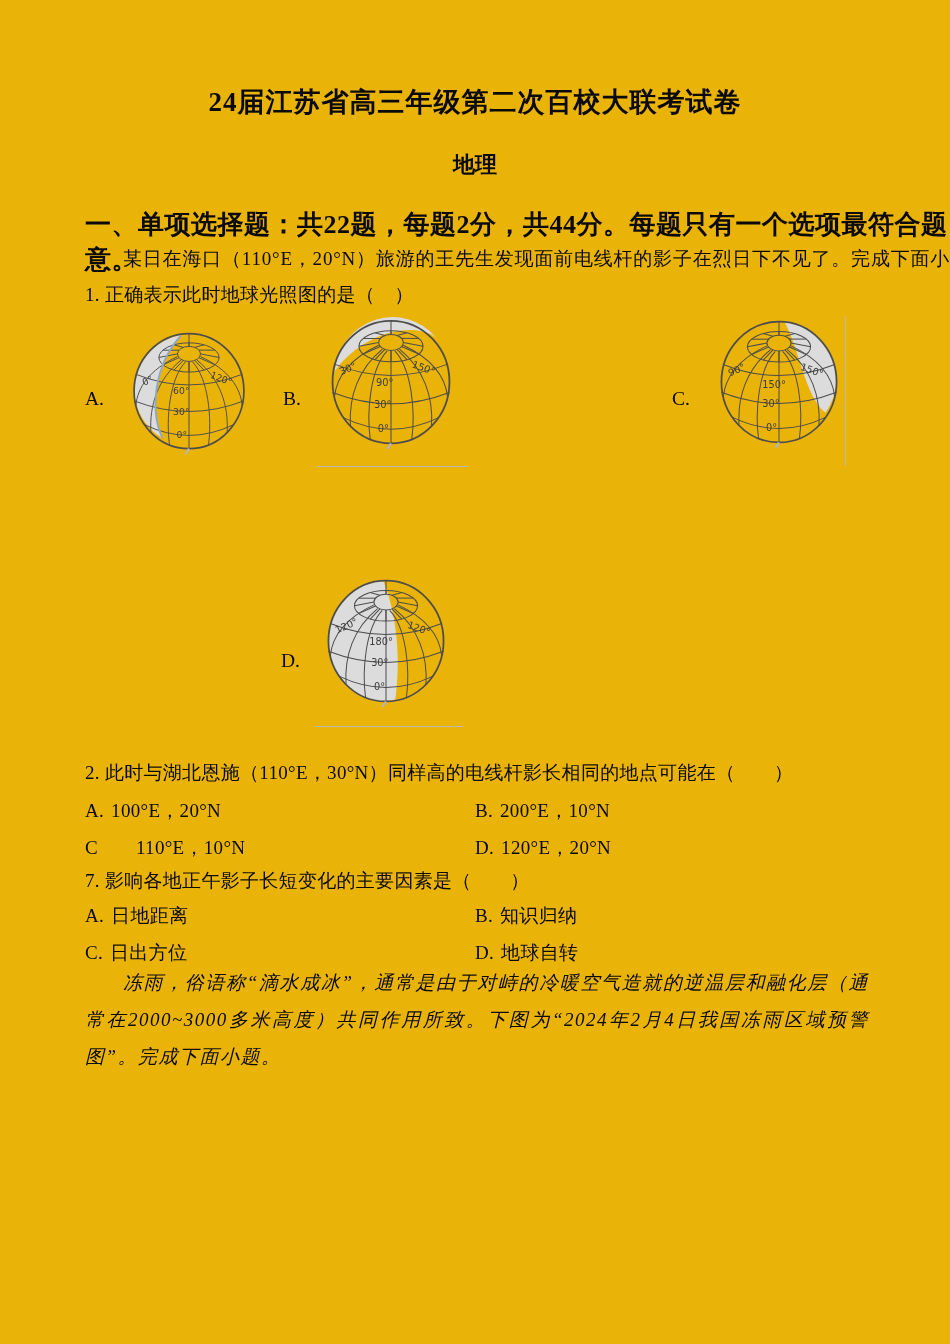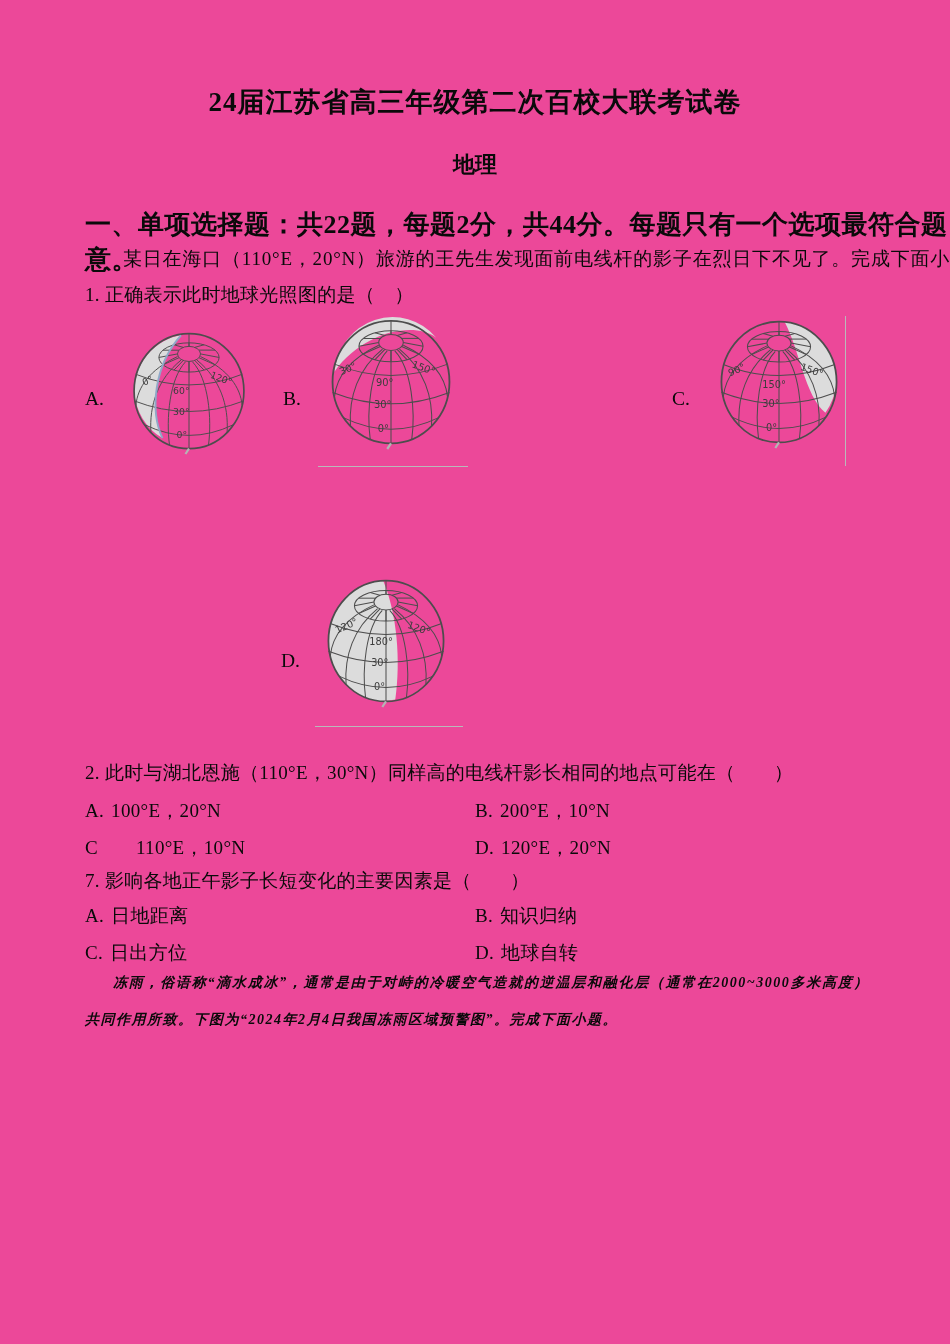--- a/index.html
+++ b/index.html
@@ -1,17 +1,17 @@
 <!DOCTYPE html>
 <html><head>
 <meta charset="utf-8">
 <style>
   html,body{margin:0;padding:0;background:#ffffff;}
   .page{
-    position:relative;width:950px;height:1344px;background:#ec4899;overflow:hidden;
+    position:relative;width:950px;height:1344px;background:#eab308;overflow:hidden;
     font-family:"Liberation Serif","DejaVu Serif",serif;color:#0a0a0a;
   }
   .abs{position:absolute;}
   .title{
     left:0;right:0;top:84px;text-align:center;font-size:27px;font-weight:700;
     letter-spacing:1px;margin:0;
   }
   .subject{
     left:0;right:0;top:150px;text-align:center;font-size:22px;font-weight:700;margin:0;
   }
@@ -21,22 +21,22 @@
   .stem1{
     left:85px;width:786px;top:246px;font-size:19px;letter-spacing:.8px;
     text-indent:2em;margin:0;white-space:nowrap;
   }
   .qtext{left:85px;font-size:19px;letter-spacing:.3px;}
   .fig-label{font-size:19.5px;}
   .opt{font-size:19px;letter-spacing:.3px;}
   .opt .olabel{display:inline-block;margin-right:7px;}
   .opt .olabel.gapwide{margin-right:38px;}
   .stem2{
-    left:85px;width:784px;top:964px;margin:0;font-size:14px;line-height:37px;
-    text-indent:2em;text-align:justify;font-style:italic;letter-spacing:1.5px;font-weight:bold;
+    left:85px;width:784px;top:964px;margin:0;font-size:19px;line-height:37px;
+    text-indent:2em;text-align:justify;font-style:italic;letter-spacing:1.5px;
   }
   .footer{
     left:0;right:0;top:1316px;text-align:center;font-size:16.5px;color:#161616;
     letter-spacing:.5px;
   }
   .footer .site{margin-left:42px;}
   .hline{position:absolute;height:1px;background:#b9b9b9;}
   .vline{position:absolute;width:1px;background:#b9b9b9;}
   
   svg.globe{position:absolute;overflow:visible;}

